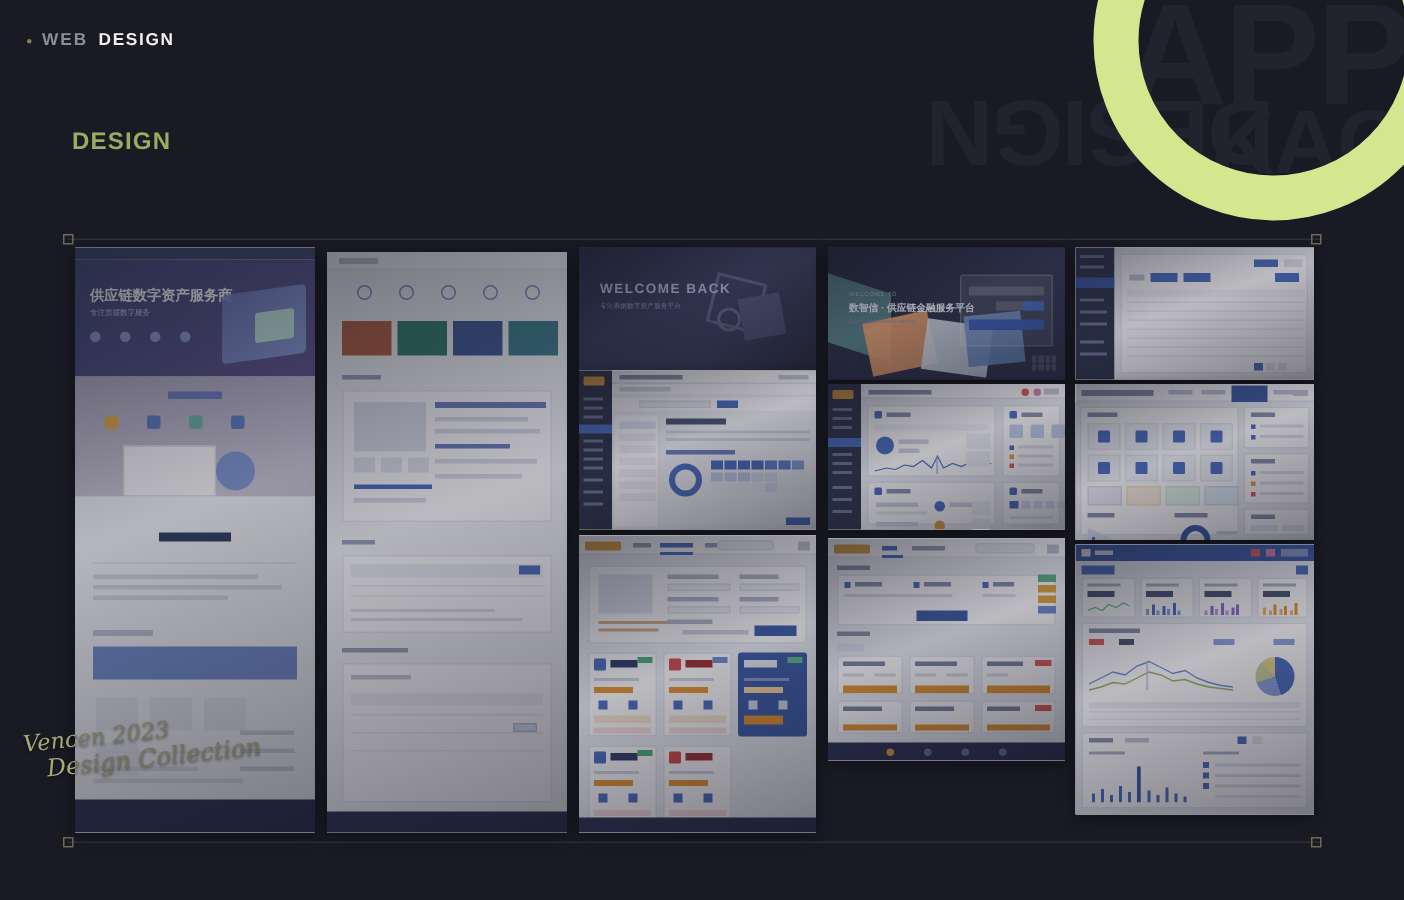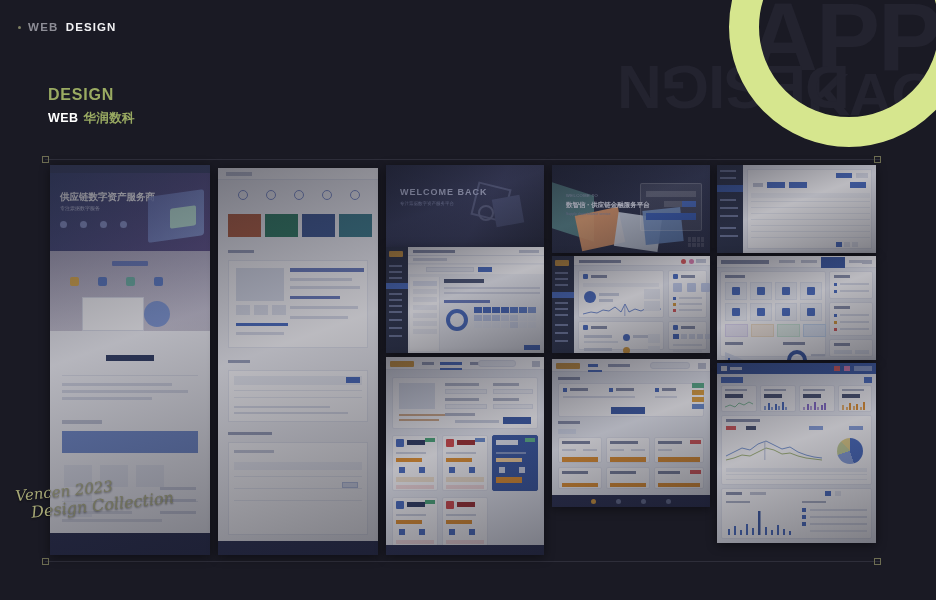--- a/index.html
+++ b/index.html
@@ -95,23 +95,20 @@
   </div>
 
   <div class="breadcrumb">
     <span class="bc-dot"></span>
     <span class="bc-web">WEB</span>
     <span class="bc-design">DESIGN</span>
   </div>
 
   <div class="titleblock">
     <div class="t-design">DESIGN</div>
-    <div class="t-sub">
-      <span>WEB</span><span class="cn">华润数科</span>
-    </div>
   </div>
 
   <div class="frame-line fl-top"></div>
   <div class="frame-line fl-bot"></div>
   <div class="marker m-tl"></div>
   <div class="marker m-tr"></div>
   <div class="marker m-bl"></div>
   <div class="marker m-br"></div>
 
   <div class="grid">

